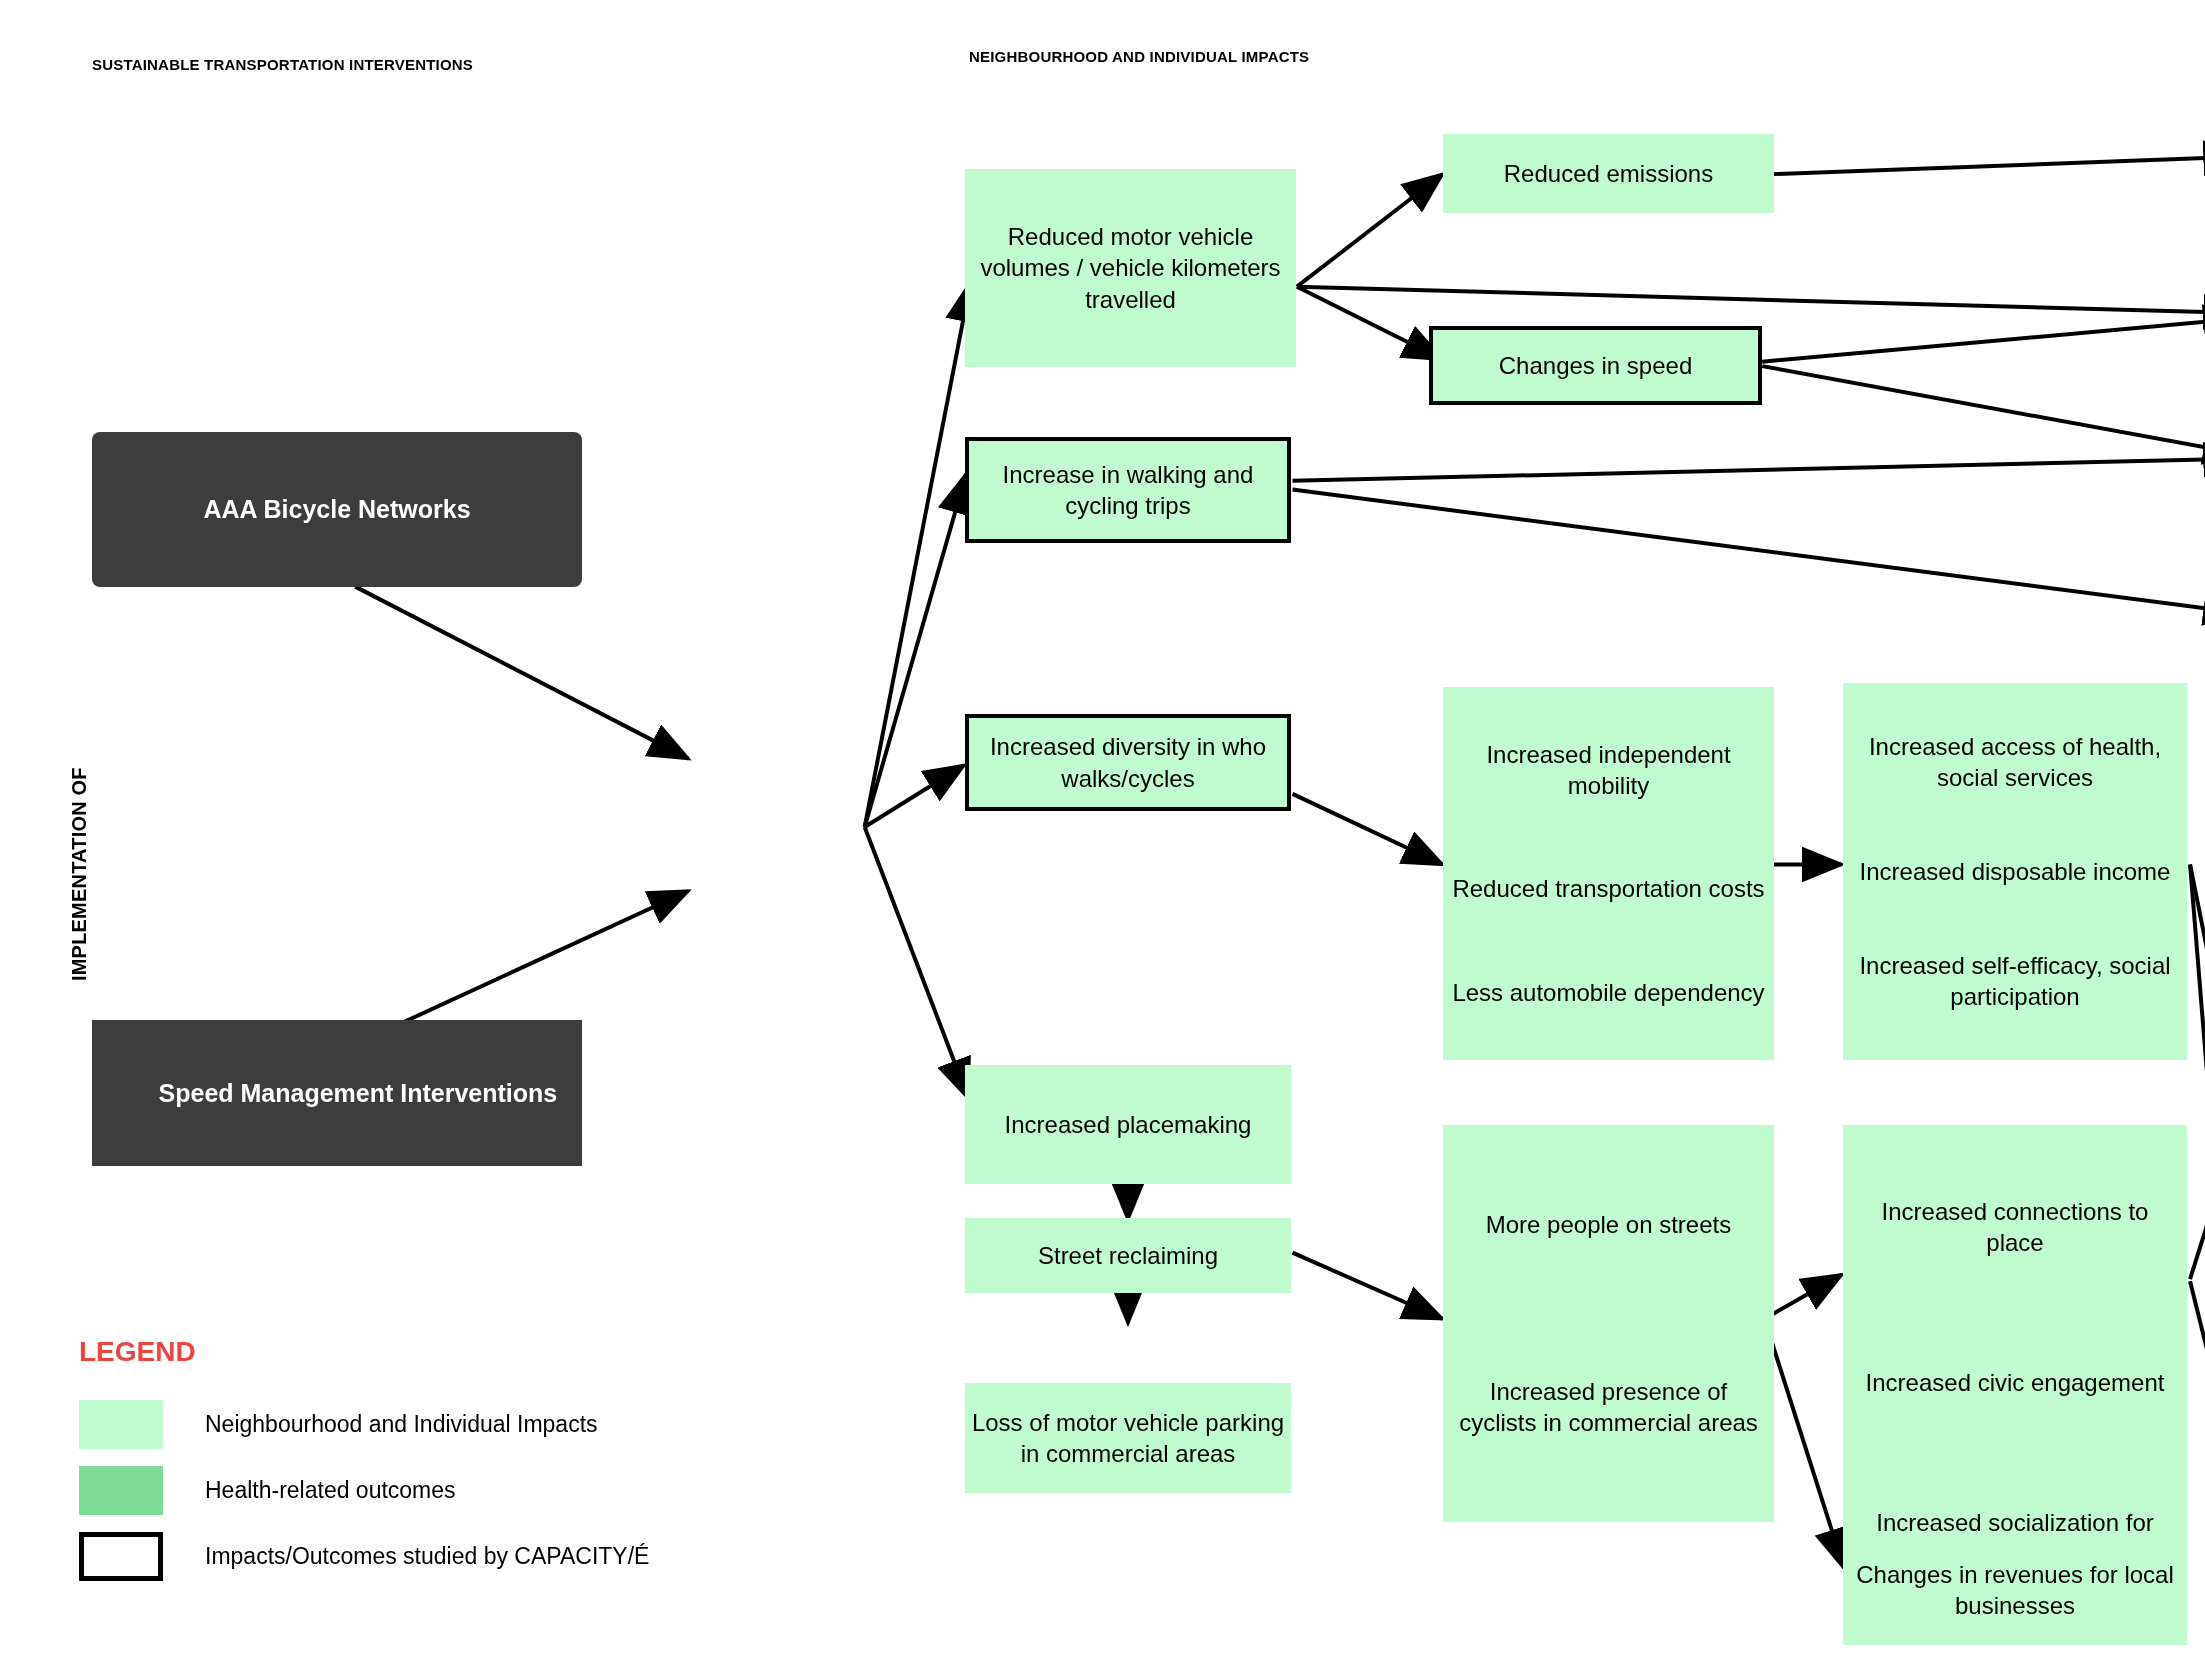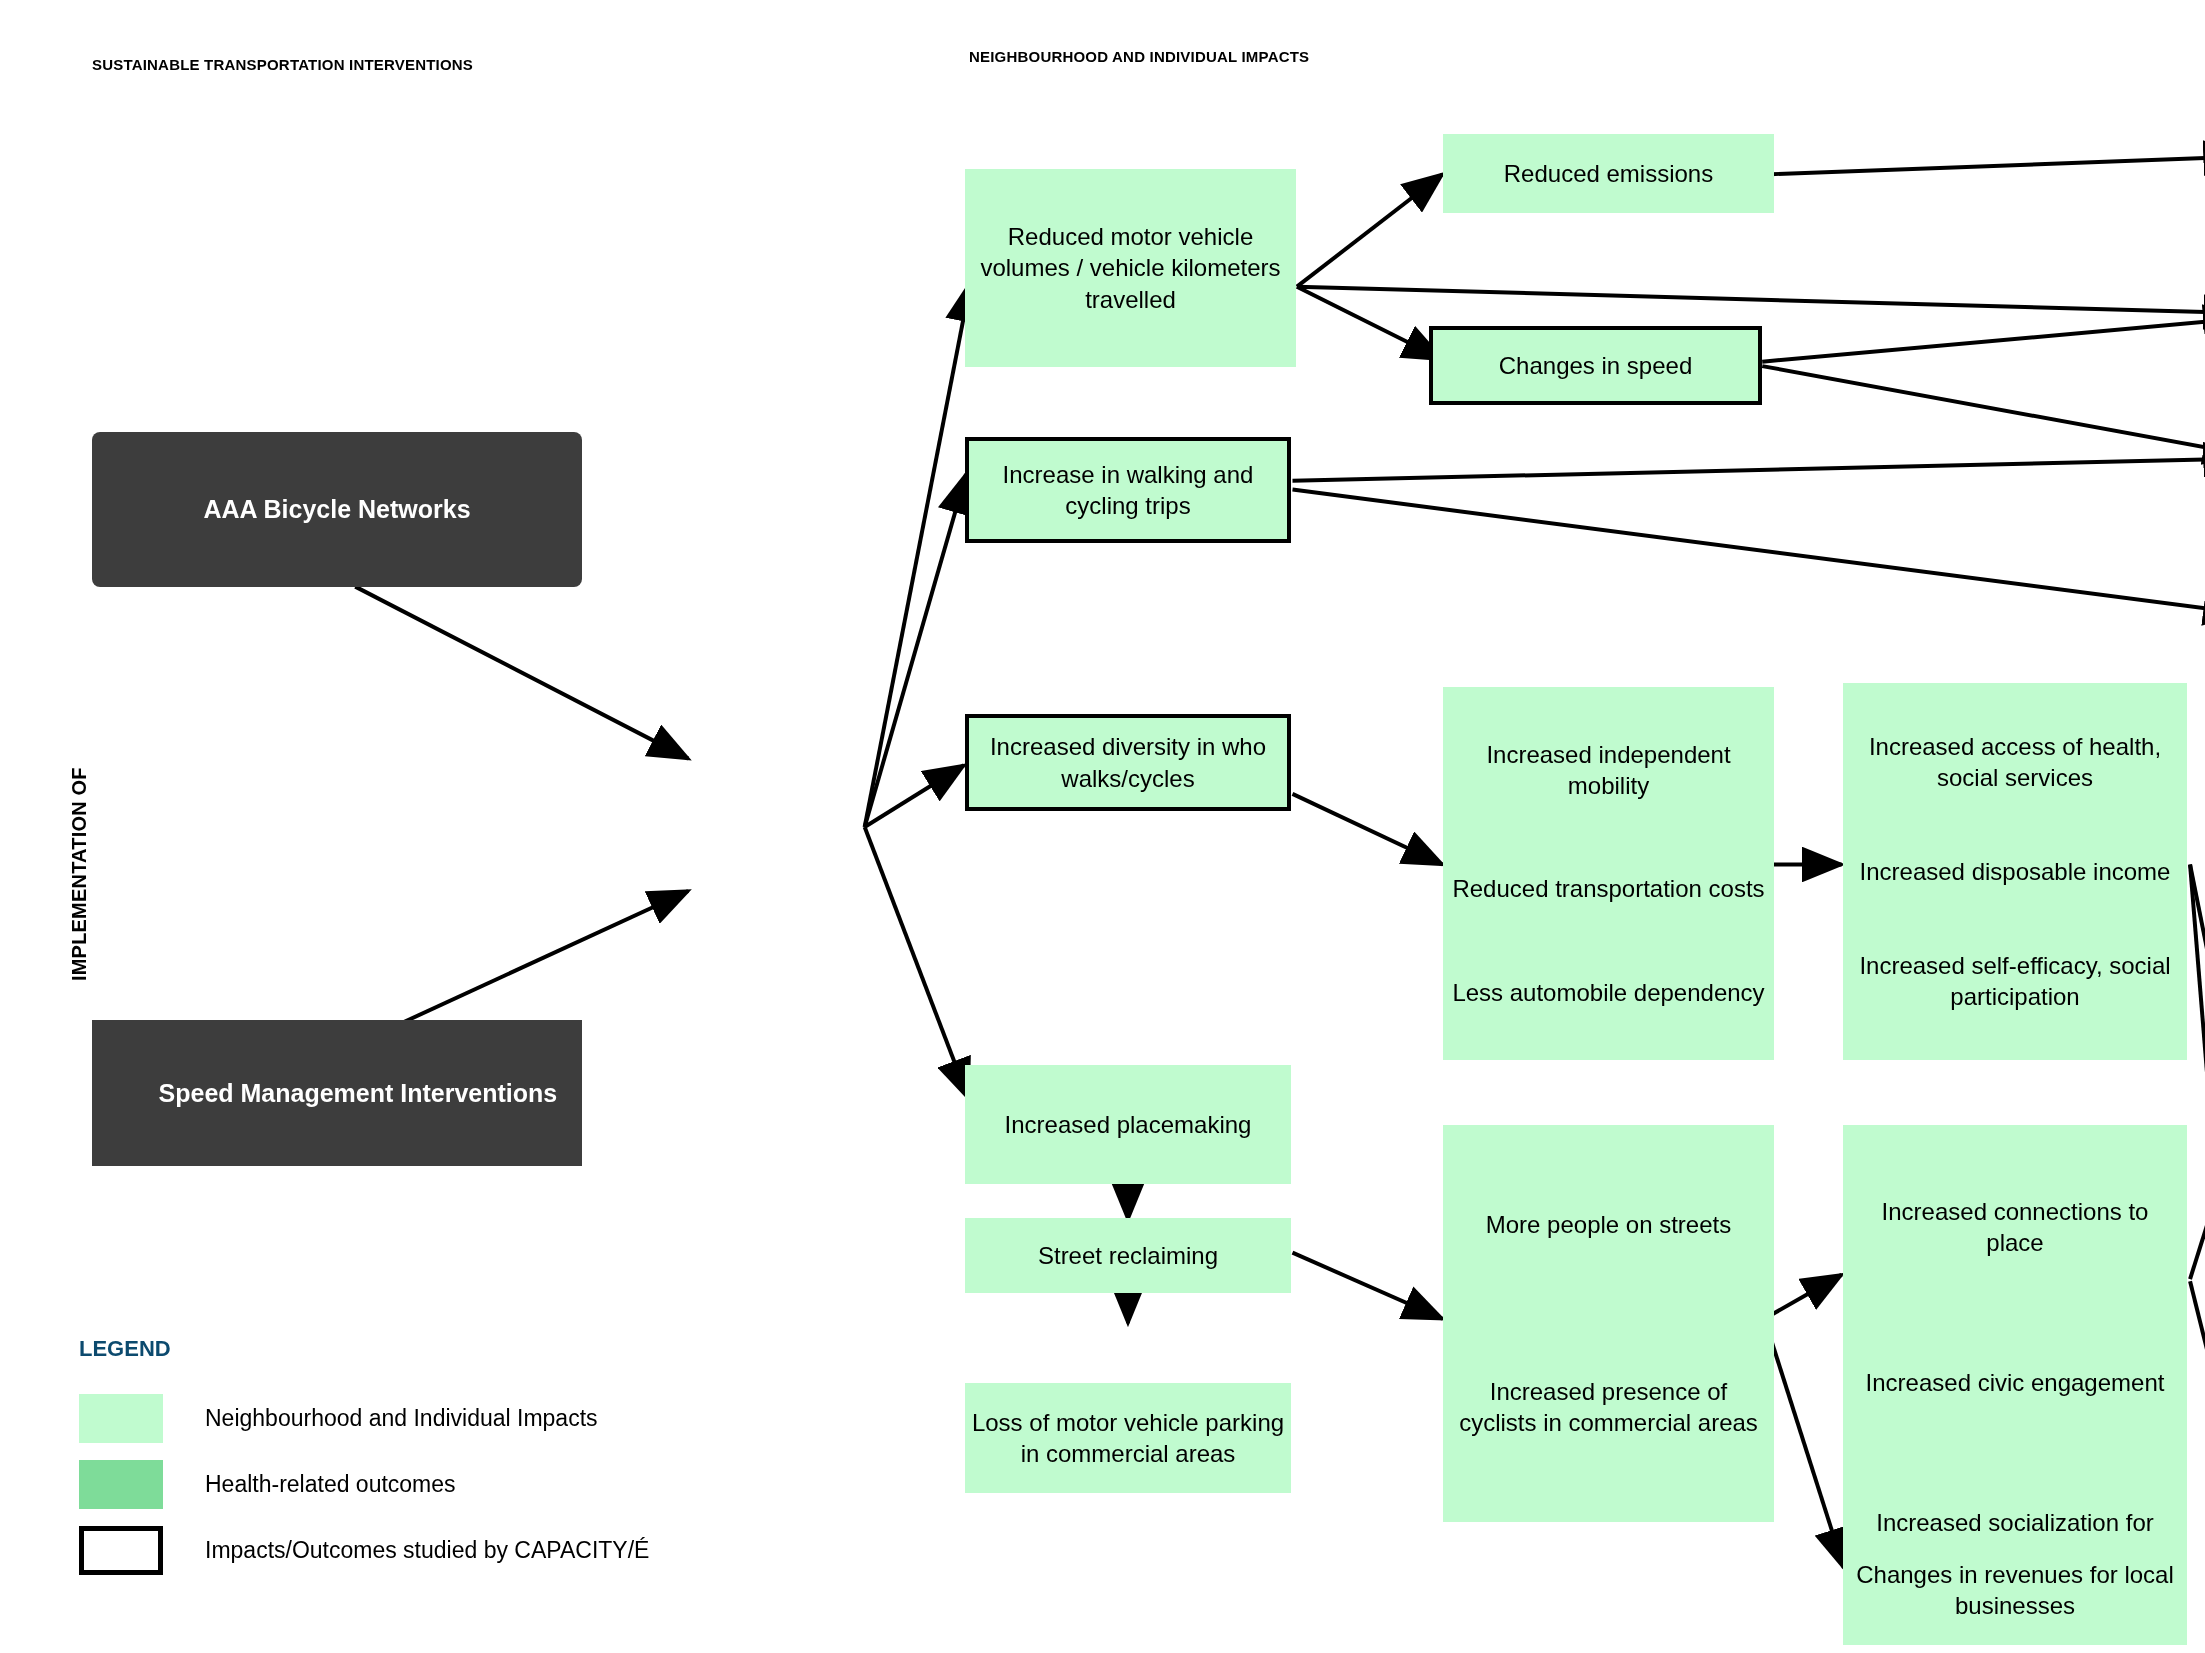--- a/index.html
+++ b/index.html
@@ -61,21 +61,21 @@
     flex-direction:column;
     justify-content:space-around;
     align-items:center;
     padding:16px 7px;
   }
   .node.multi > span{ display:block; width:100%; }
 
   
   #legend{ position:absolute; left:79px; top:1336px; width:750px; }
   #legend .legend-title{
-    font-weight:700; font-size:22px; color:#0c4a6e; margin-bottom:23px;
+    font-weight:700; font-size:28px; color:#ef4444; margin-bottom:23px;
   }
   .legend-row{ display:flex; align-items:center; height:66px; }
   .legend-sw{ width:84px; height:49px; flex:0 0 auto; }
   .legend-sw.sw-l{ background:#c0fbcf; }
   .legend-sw.sw-d{ background:#7edc99; }
   .legend-sw.sw-o{ background:#ffffff; border:5.3px solid #000; box-sizing:border-box; }
   .legend-tx{ margin-left:42px; font-size:23px; color:#000; white-space:nowrap; }
 </style>
 </head>
 <body>

